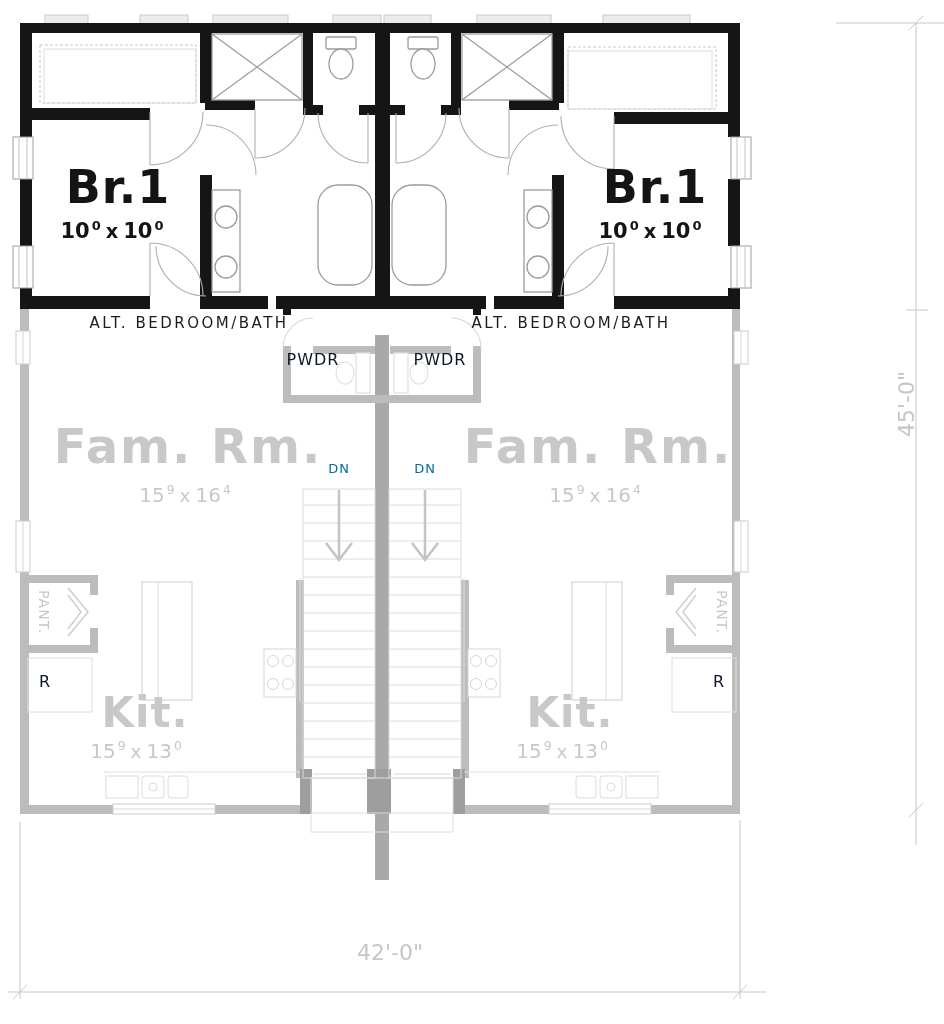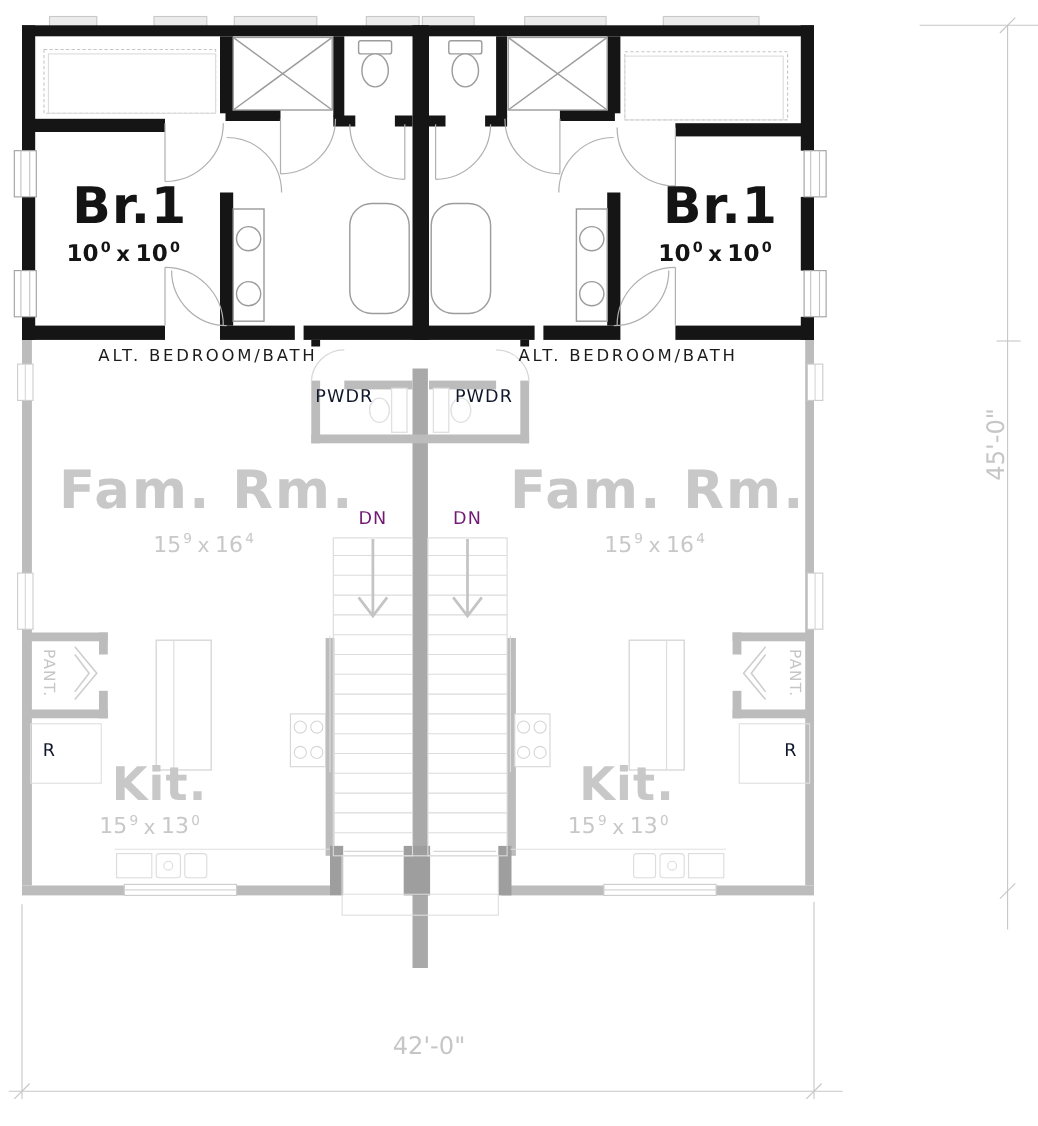--- a/index.html
+++ b/index.html
@@ -11,21 +11,21 @@
   .wj{position:absolute;background:#9e9e9e;}          
   svg.overlay{position:absolute;left:0;top:0;}
   .lbl{position:absolute;white-space:nowrap;transform:translateX(-50%);}
   .room-dark{font-size:46px;font-weight:bold;color:#141414;letter-spacing:1px;}
   .dims-dark{font-size:21px;font-weight:600;color:#141414;}
   .caption{font-size:15px;color:#1c1c1c;letter-spacing:2.5px;font-weight:500;}
   .room-gray{font-size:48px;font-weight:bold;color:#c8c8c8;letter-spacing:2px;}
   .room-gray2{font-size:42px;font-weight:bold;color:#c8c8c8;letter-spacing:1px;}
   .dims-gray{font-size:20px;color:#c8c8c8;font-weight:500;}
   .lbl-gray-md{font-size:16px;color:#0f172a;letter-spacing:1px;}
-  .lbl-gray-sm{font-size:16px;color:#701a75;letter-spacing:1px;}
+  .lbl-gray-sm{font-size:13px;color:#0369a1;letter-spacing:1px;}
   .lbl-vert{position:absolute;white-space:nowrap;font-size:14px;color:#c6c6c6;letter-spacing:1px;
             transform:translate(-50%,-50%) rotate(90deg);}
   .dim-text{position:absolute;white-space:nowrap;font-size:22px;color:#c6c6c6;
             transform:translate(-50%,-50%);}
   .dim-text.vert{transform:translate(-50%,-50%) rotate(-90deg);}
   .dims-dark sup,.dims-gray sup{font-size:62%;margin-left:2px;}
   .xsep{margin:0 5px;font-size:92%;}
 </style>
 </head>
 <body>

